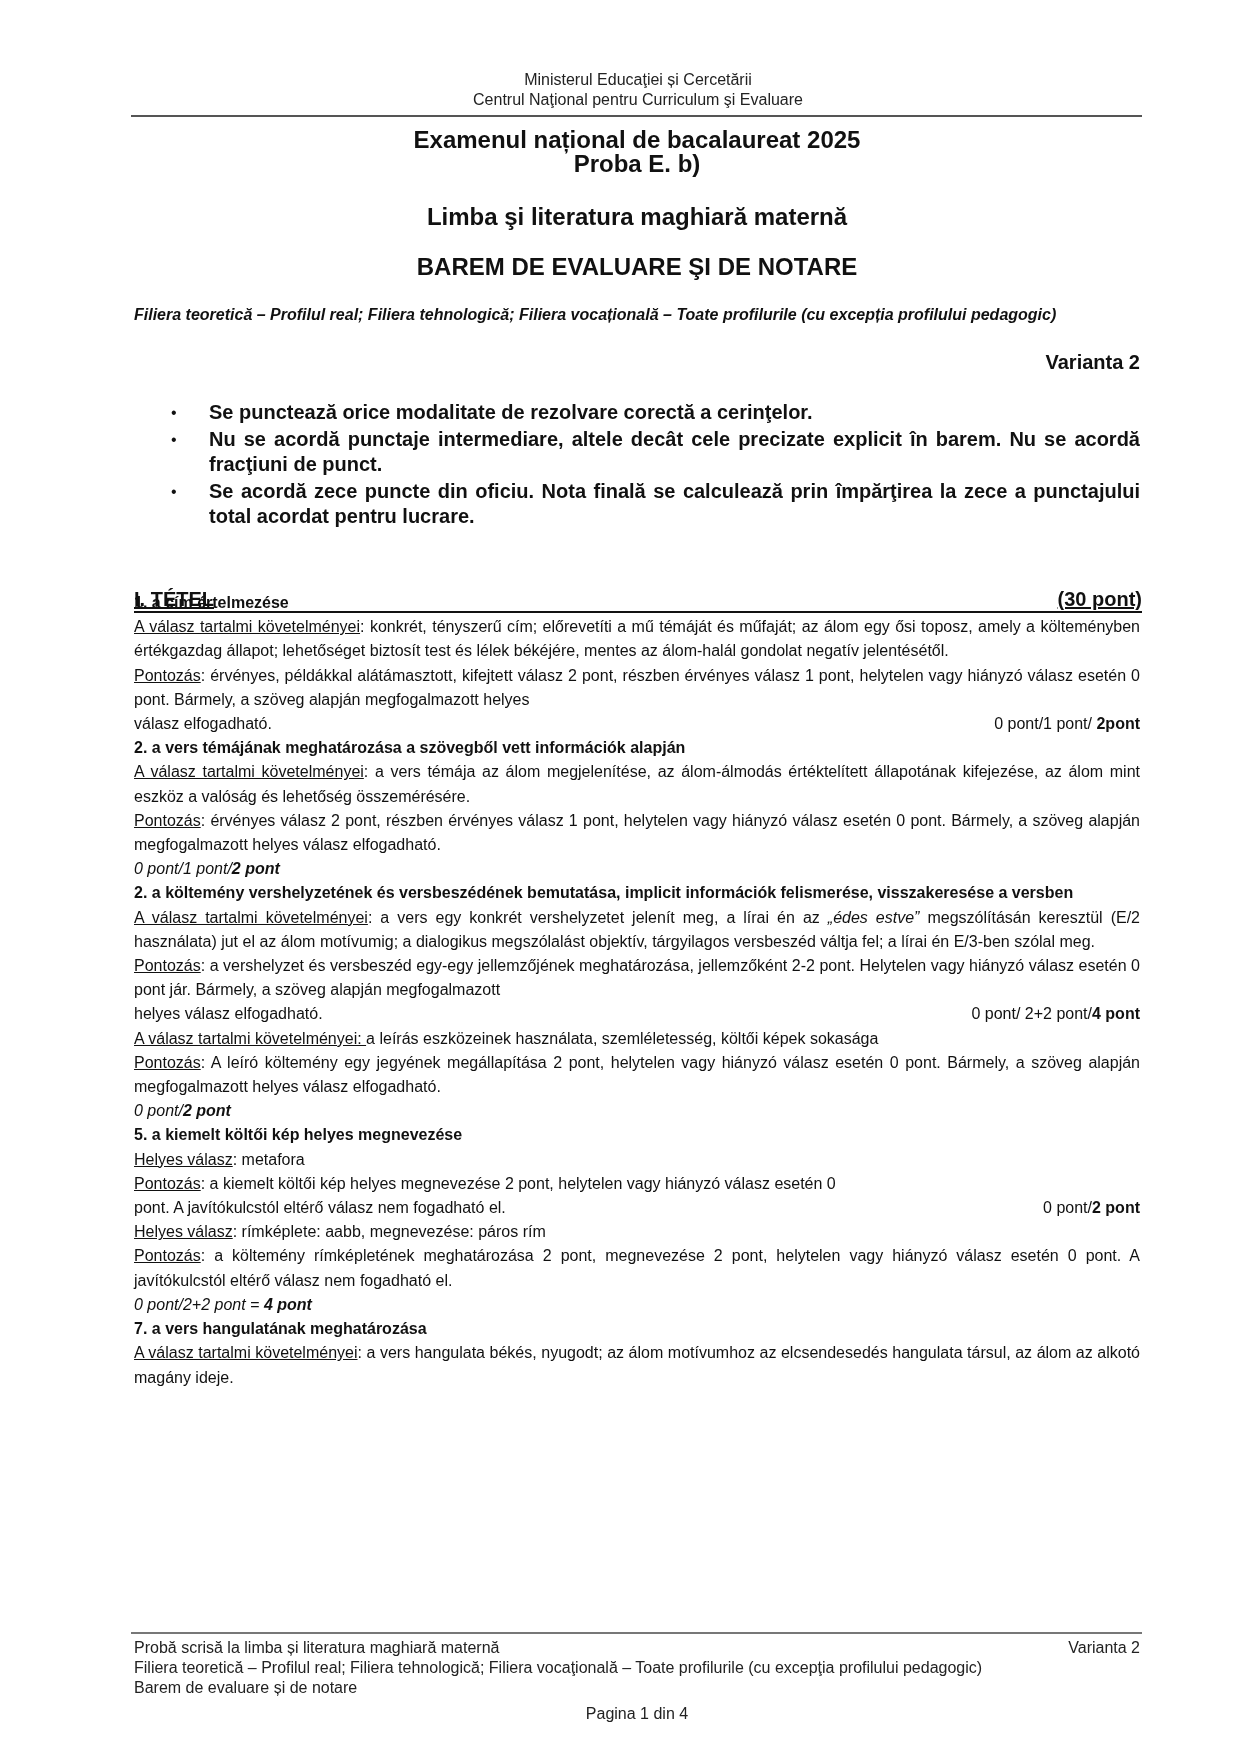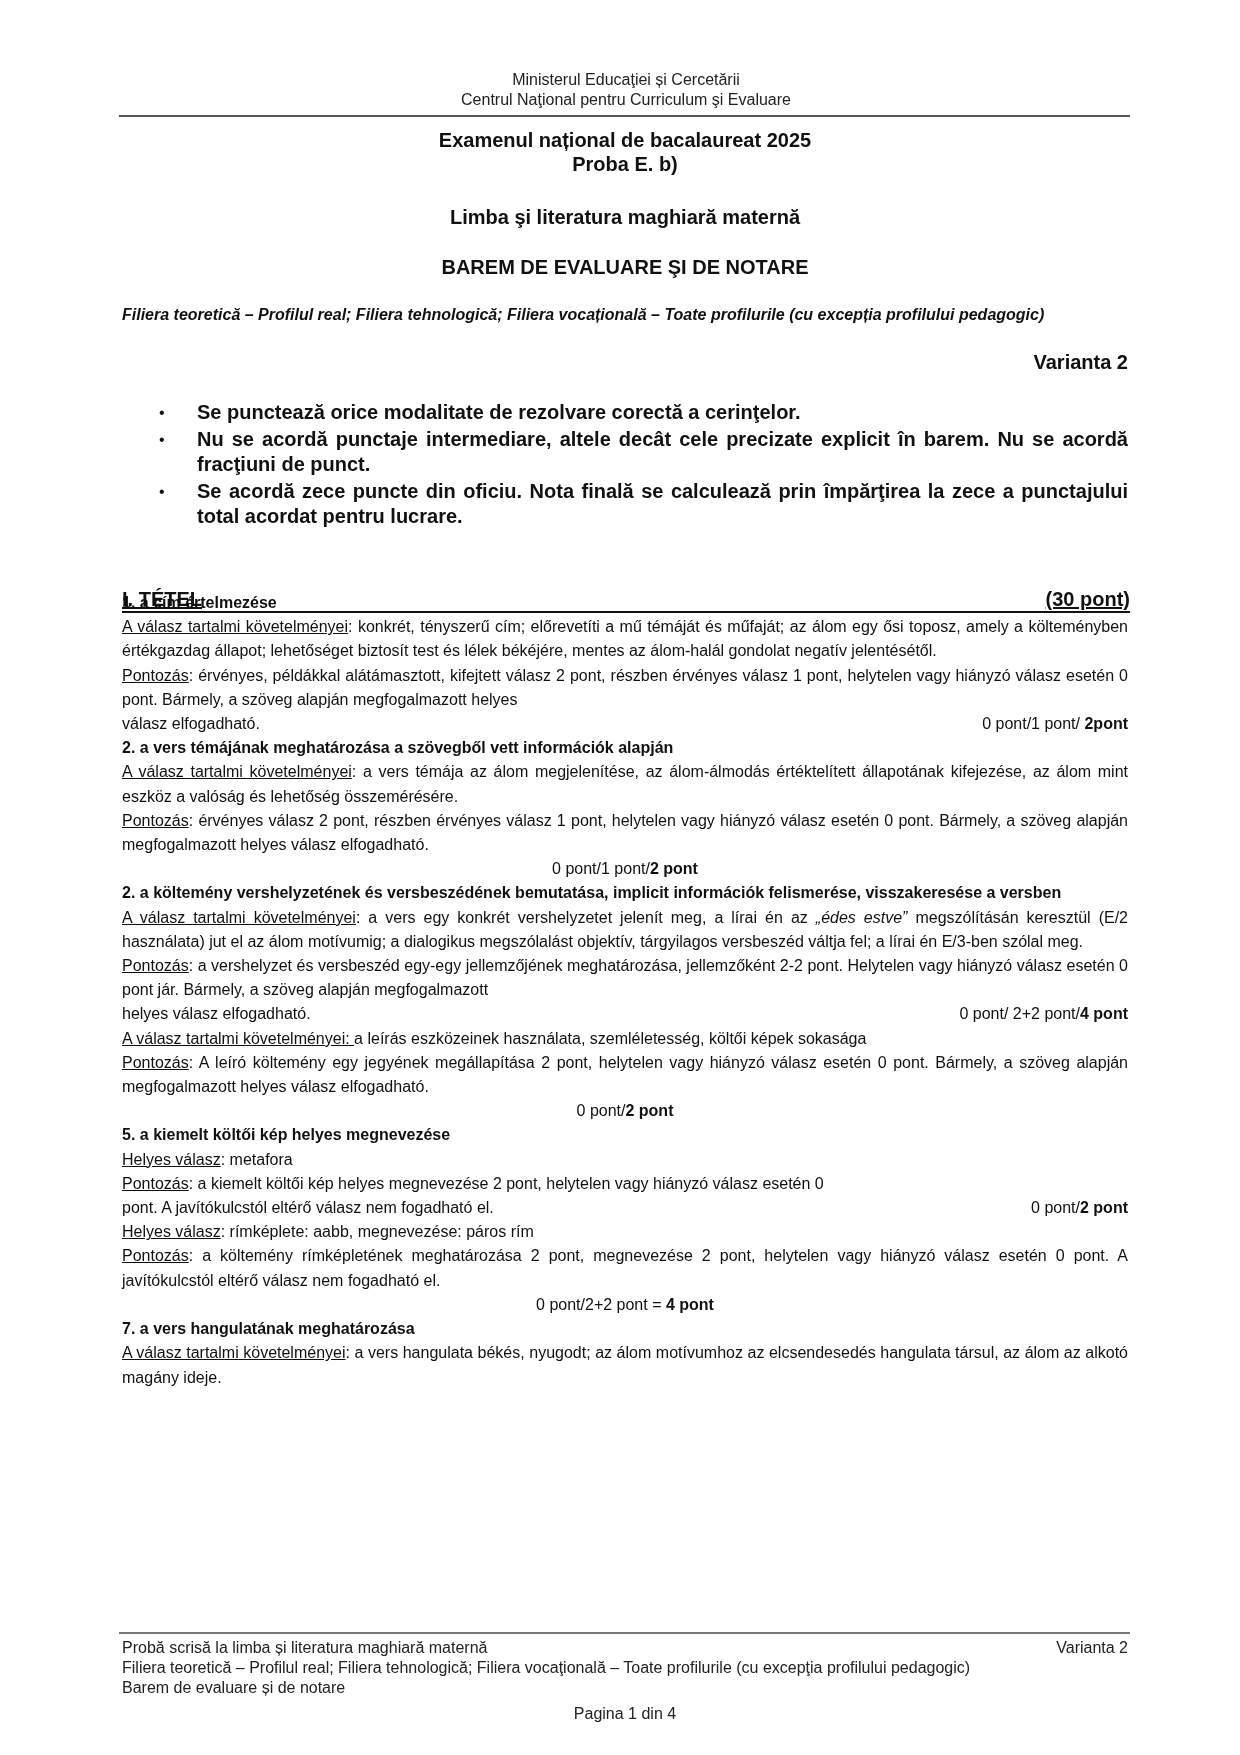--- a/index.html
+++ b/index.html
@@ -1,44 +1,44 @@
 <!DOCTYPE html>
 <html><head>
 <meta charset="utf-8">
 <style>
   html, body { margin: 0; padding: 0; background: #ffffff; }
   body {
     width: 1240px; height: 1755px; position: relative; overflow: hidden;
     font-family: "Liberation Sans", sans-serif; color: #111;
   }
-  .page { position: absolute; left: 4px; top: 0; width: 996px; height: 1755px; }
+  .page { position: absolute; left: 16px; top: 0; width: 996px; height: 1755px; }
 
   .hdr { position: absolute; left: 118px; width: 1008px; top: 70px; text-align: center; font-size: 16px; line-height: 20px; color: #222; }
   .hdr-rule { position: absolute; left: 115px; width: 1011px; top: 115px; height: 0; border-top: 2px solid #555; }
 
-  .title-block { position: absolute; left: 118px; width: 1006px; text-align: center; font-weight: bold; font-size: 20px; color: #111; }
+  .title-block { position: absolute; left: 118px; width: 1006px; text-align: center; font-weight: bold; font-size: 24px; color: #111; }
   .t1 { top: 128px; line-height: 24px; }
   .t3 { top: 205px; line-height: 24px; }
   .t4 { top: 255px; line-height: 24px; }
 
   .filiera { position: absolute; left: 118px; width: 1006px; top: 305px; font-size: 16px; line-height: 19px; font-style: italic; font-weight: bold; text-align: justify; }
   .varianta { position: absolute; left: 118px; width: 1006px; top: 350px; text-align: right; font-size: 20px; font-weight: bold; line-height: 24px; }
 
   .rules { position: absolute; left: 118px; width: 1006px; top: 400px; margin: 0; padding: 0; list-style: none; }
   .rules li { position: relative; padding-left: 75px; font-size: 20px; font-weight: bold; line-height: 25px; margin-bottom: 2px; text-align: justify; }
   .rules li .bullet { position: absolute; left: 37px; top: 0; font-weight: normal; font-size: 16px; }
 
   .section-head { position: absolute; left: 118px; width: 1008px; top: 565px; font-size: 20px; font-weight: bold; line-height: 24px; border-bottom: 2px solid #111; display: flex; justify-content: space-between; margin-top: 22px; }
   .section-head span { text-decoration: underline; }
 
   .body-text { position: absolute; left: 118px; width: 1006px; top: 591px; font-size: 16px; line-height: 24.2px; }
   .item-title { font-weight: bold; }
   .para { text-align: justify; }
   .u { text-decoration: underline; }
-  .score { text-align: center; }
+  .score { text-align: left; font-style: italic; }
   .score b { font-weight: bold; }
   .line-with-score { display: flex; justify-content: space-between; }
   .i { font-style: italic; }
 
   .ftr-rule { position: absolute; left: 115px; width: 1011px; top: 1632px; border-top: 2px solid #777; }
   .ftr { position: absolute; left: 118px; width: 1006px; top: 1638px; font-size: 16px; line-height: 20px; color: #222; }
   .ftr .row { display: flex; justify-content: space-between; }
   .pagenum { position: absolute; left: 118px; width: 1006px; top: 1704px; text-align: center; font-size: 16px; line-height: 20px; color: #222; }
 </style>
 </head>

